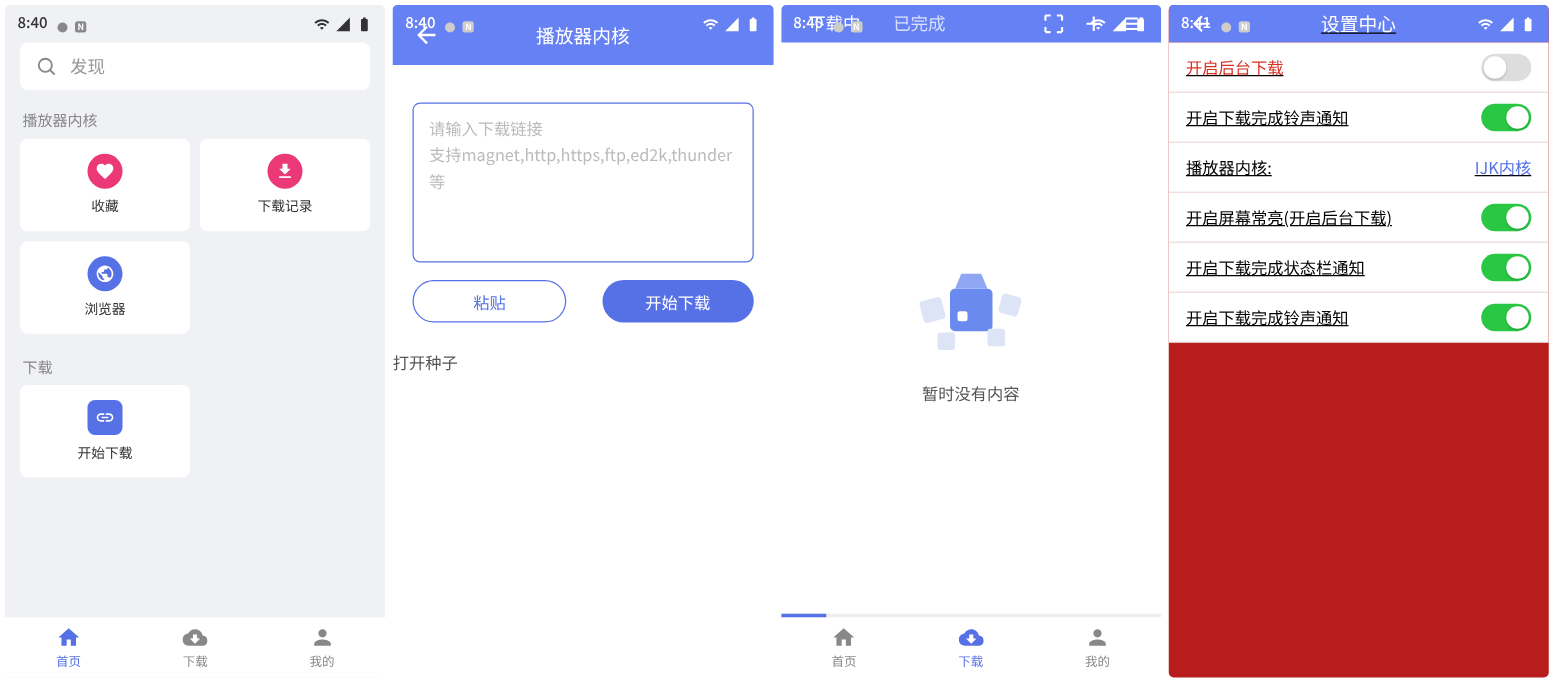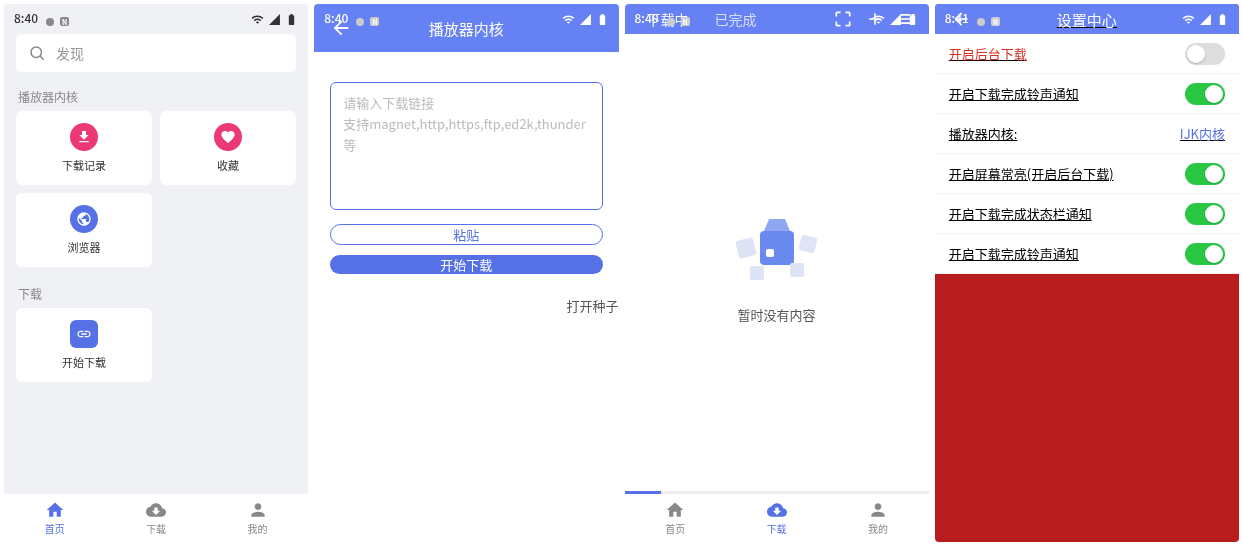--- a/index.html
+++ b/index.html
@@ -34,25 +34,25 @@
 .nav-item.active svg { fill: #5671e6; }
 .nav-item span { color: #888; }
 
 
 .s2 { background: #fff; }
 .header2 { background: #6681f3; height: 70px; display: flex; align-items: center; padding: 0 16px; margin-top:-22px; padding-top:22px;}
 .header2 svg { width: 22px; height: 22px; fill: #fff; }
 .header2-title { flex: 1; text-align: center; color: #fff; font-size: 15px; margin-right: 22px; }
 .s2 .status-bar { position: absolute; top: 0; left: 0; right: 0; z-index: 2; }
 .input-area { margin: 30px 16px 14px; border: 1.5px solid #5671e6; border-radius: 6px; height: 128px; padding: 10px 12px; font-size: 13px; color: #bbb; line-height: 1.6; }
-.btn-row { display: flex; gap: 10px; padding: 0 16px; flex-direction: column; }
+.btn-row { display: flex; gap: 29px; padding: 0 16px; }
 .btn { flex: 1; height: 34px; border-radius: 17px; display: flex; align-items: center; justify-content: center; font-size: 13px; }
 .btn-outline { border: 1px solid #5671e6; color: #5671e6; background: #fff; }
 .btn-fill { background: #5671e6; color: #fff; }
-.open-seed { text-align: right; margin-top: 22px; font-size: 13px; color: #555; }
+.open-seed { text-align: left; margin-top: 22px; font-size: 13px; color: #555; }
 
 
 .s3 { background: #fff; }
 .header3 { background: #6681f3; height: 52px; display: flex; align-items: center; padding: 0 12px; margin-top: -22px; padding-top: 22px; gap: 6px; }
 .s3 .status-bar { position: absolute; top: 0; left: 0; right: 0; z-index: 2; }
 .tab { color: rgba(255,255,255,0.75); font-size: 14px; padding: 6px 10px; position: relative; }
 .tab.active { color: #fff; }
 .tab.active::after { content:''; position:absolute; bottom:-2px; left:10px; right:10px; height:2px; background:#fff; }
 .header3 .spacer { flex: 1; }
 .header3 svg { width: 20px; height: 20px; fill: none; stroke: #fff; stroke-width: 2; }
@@ -112,32 +112,32 @@
         <circle cx="11" cy="11" r="7"></circle>
         <line x1="21" y1="21" x2="16" y2="16"></line>
       </svg>
     <span>发现</span>
   </div>
   <div class="section-title">播放器内核</div>
   <div class="tiles">
     <div class="tile">
       <div class="tile-icon" style="background:#eb3876">
         <svg width="16" height="16" viewBox="0 0 24 24" fill="#fff">
+            <path d="M12 21.35l-1.45-1.32C5.4 15.36 2 12.28 2 8.5 2 5.42 4.42 3 7.5 3c1.74 0 3.41.81 4.5 2.09C13.09 3.81 14.76 3 16.5 3 19.58 3 22 5.42 22 8.5c0 3.78-3.4 6.86-8.55 11.54L12 21.35z"></path>
+          </svg>
+      </div>
+      <span class="tile-label">收藏</span>
+    </div>
+    <div class="tile">
+      <div class="tile-icon" style="background:#eb3876">
+        <svg width="16" height="16" viewBox="0 0 24 24" fill="#fff">
             <path d="M19 9h-4V3H9v6H5l7 7 7-7zM5 18v2h14v-2H5z"></path>
           </svg>
       </div>
       <span class="tile-label">下载记录</span>
-    </div>
-    <div class="tile">
-      <div class="tile-icon" style="background:#eb3876">
-        <svg width="16" height="16" viewBox="0 0 24 24" fill="#fff">
-            <path d="M12 21.35l-1.45-1.32C5.4 15.36 2 12.28 2 8.5 2 5.42 4.42 3 7.5 3c1.74 0 3.41.81 4.5 2.09C13.09 3.81 14.76 3 16.5 3 19.58 3 22 5.42 22 8.5c0 3.78-3.4 6.86-8.55 11.54L12 21.35z"></path>
-          </svg>
-      </div>
-      <span class="tile-label">收藏</span>
     </div>
     <div class="tile">
       <div class="tile-icon" style="background:#5671e6">
         <svg width="16" height="16" viewBox="0 0 24 24" fill="#fff">
             <path d="M12 2C6.48 2 2 6.48 2 12s4.48 10 10 10 10-4.48 10-10S17.52 2 12 2zm-1 17.93c-3.95-.49-7-3.85-7-7.93 0-.62.08-1.21.21-1.79L9 15v1c0 1.1.9 2 2 2v1.93zm6.9-2.54c-.26-.81-1-1.39-1.9-1.39h-1v-3c0-.55-.45-1-1-1H8v-2h2c.55 0 1-.45 1-1V7h2c1.1 0 2-.9 2-2v-.41c2.93 1.19 5 4.06 5 7.41 0 2.08-.8 3.97-2.1 5.39z"></path>
           </svg>
       </div>
       <span class="tile-label">浏览器</span>
     </div>
   </div>

